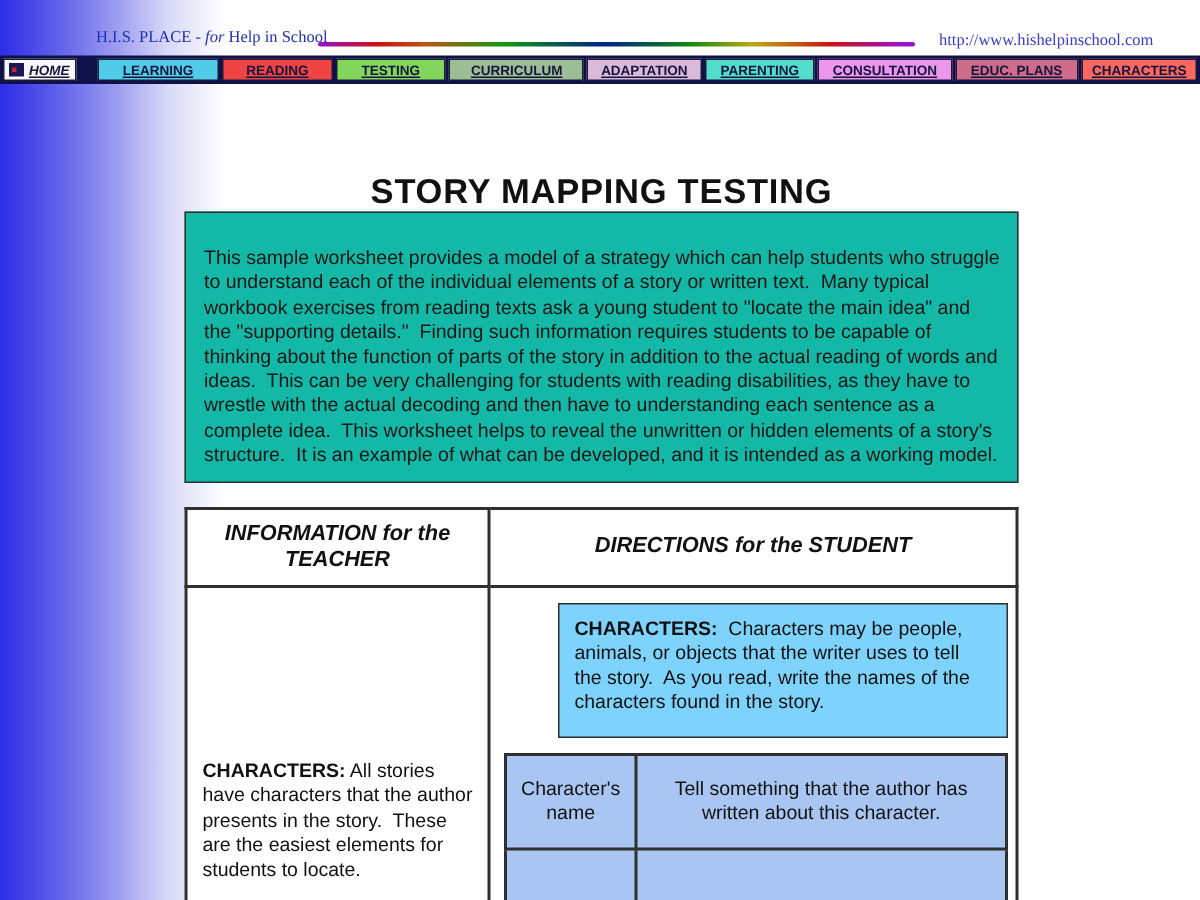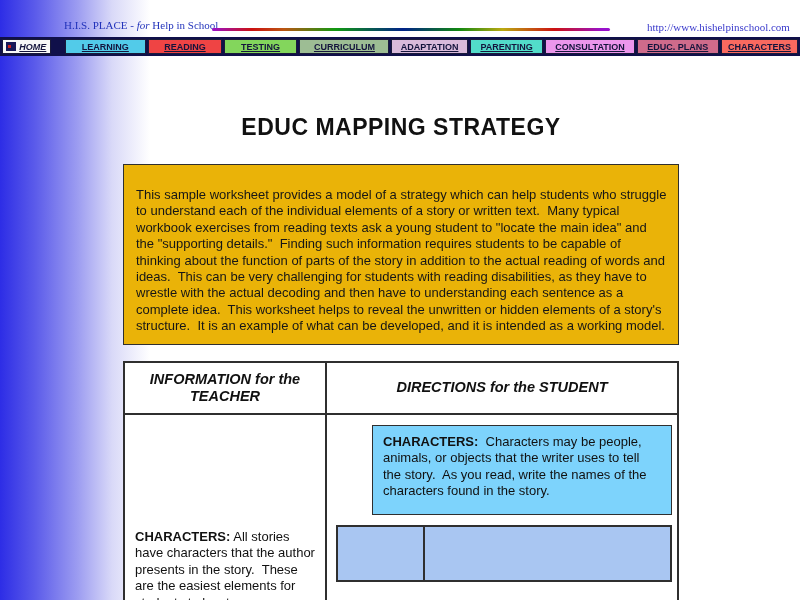--- a/index.html
+++ b/index.html
@@ -16,21 +16,21 @@
     position:absolute; left:64px; top:19px;
     font-family:"Liberation Serif", serif; font-size:11px; font-weight:normal;
     color:#2233bb; white-space:nowrap;
   }
   .site-title .for-word { font-style:italic; }
   .rainbow {
     position:absolute; left:212px; top:28px; width:398px; height:3px; border-radius:2px;
     background:linear-gradient(90deg,#9911cc 0%,#cc1111 10%,#bb5511 18%,#119911 31%,#002288 48%,#118811 62%,#bbaa11 73%,#cc1111 86%,#9911cc 98%);
   }
   .site-url {
-    position:absolute; left:647px; top:21px;
+    position:absolute; left:626px; top:21px;
     font-family:"Liberation Serif", serif; font-size:11px; color:#3a3acc; white-space:nowrap;
   }
 
   
   .nav {
     height:19px; background:#10104a; display:flex; align-items:stretch;
     padding:2px 2px; gap:2px;
   }
   .tab {
     display:flex; align-items:center; justify-content:center; gap:3px;
@@ -55,21 +55,21 @@
     position:absolute; left:2px; top:3px; width:3px; height:3px; background:#cc2222; display:block;
   }
 
   
   .main { margin-left:123px; width:556px; }
   .page-title {
     margin-top:58px; text-align:center;
     font-size:23px; font-weight:bold; letter-spacing:0.5px; color:#111;
   }
   .intro-box {
-    margin-top:23px; border:1px solid #2f2f2f; background:#eab308;
+    border:1px solid #2f2f2f; background:#14b8a6;
     padding:22px 10px 9px 12px; font-size:13px; line-height:16.4px;
     white-space:pre-wrap; color:#161616;
   }
 
   
   .ws-table { margin-top:16px; width:556px; border-collapse:collapse; background:#fff; }
   .ws-table > tbody > tr > td { border:2px solid #2f2f2f; }
   .hdr-cell {
     text-align:center; font-weight:bold; font-style:italic; font-size:14.5px;
     padding:8px 6px; line-height:17px;
@@ -132,36 +132,40 @@
   </div>
   <div class="tab tab-educplans">
     <span>EDUC. PLANS</span>
   </div>
   <div class="tab tab-resources">
     <span>CHARACTERS</span>
   </div>
 </div>
 
 <div class="main">
-  <div class="page-title">EDUC MAPPING STRATEGY</div>
+  <div class="page-title">STORY MAPPING TESTING</div>
 
   <div class="intro-box"><span>This sample worksheet provides a model of a strategy which can help students who struggle to understand each of the individual elements of a story or written text.  Many typical workbook exercises from reading texts ask a young student to "locate the main idea" and the "supporting details."  Finding such information requires students to be capable of thinking about the function of parts of the story in addition to the actual reading of words and ideas.  This can be very challenging for students with reading disabilities, as they have to wrestle with the actual decoding and then have to understanding each sentence as a complete idea.  This worksheet helps to reveal the unwritten or hidden elements of a story's structure.  It is an example of what can be developed, and it is intended as a working model.</span></div>
 
   <table class="ws-table">
     <tbody>
       <tr>
         <td class="hdr-cell col-teacher">INFORMATION for the TEACHER</td>
         <td class="hdr-cell">DIRECTIONS for the STUDENT</td>
       </tr>
       <tr>
         <td class="teacher-cell col-teacher"><span class="bold-label">CHARACTERS:</span><span> All stories have characters that the author presents in the story.  These are the easiest elements for students to locate.</span></td>
         <td class="student-cell">
           <div class="blue-box"><span class="bold-label">CHARACTERS:</span><span>  Characters may be people, animals, or objects that the writer uses to tell the story.  As you read, write the names of the characters found in the story.</span></div>
           <table class="inner-table">
             <tbody>
+              <tr>
+                <td class="inner-col1">Character's name</td>
+                <td>Tell something that the author has written about this character.</td>
+              </tr>
               <tr class="blank-row">
                 <td class="inner-col1"></td>
                 <td></td>
               </tr>
             </tbody>
           </table>
         </td>
       </tr>
     </tbody>
   </table>

